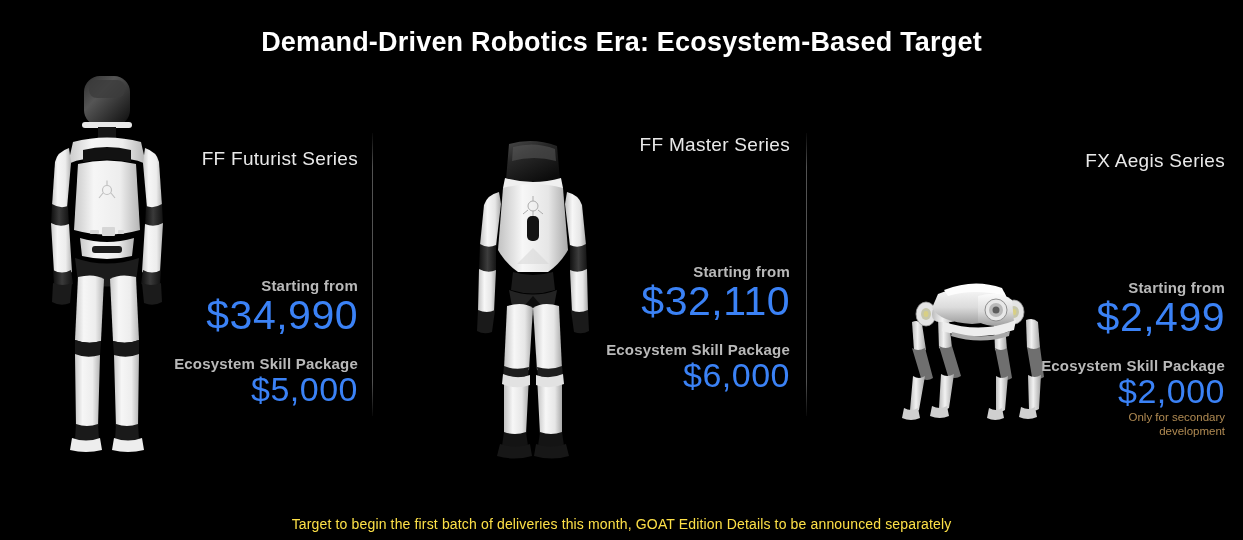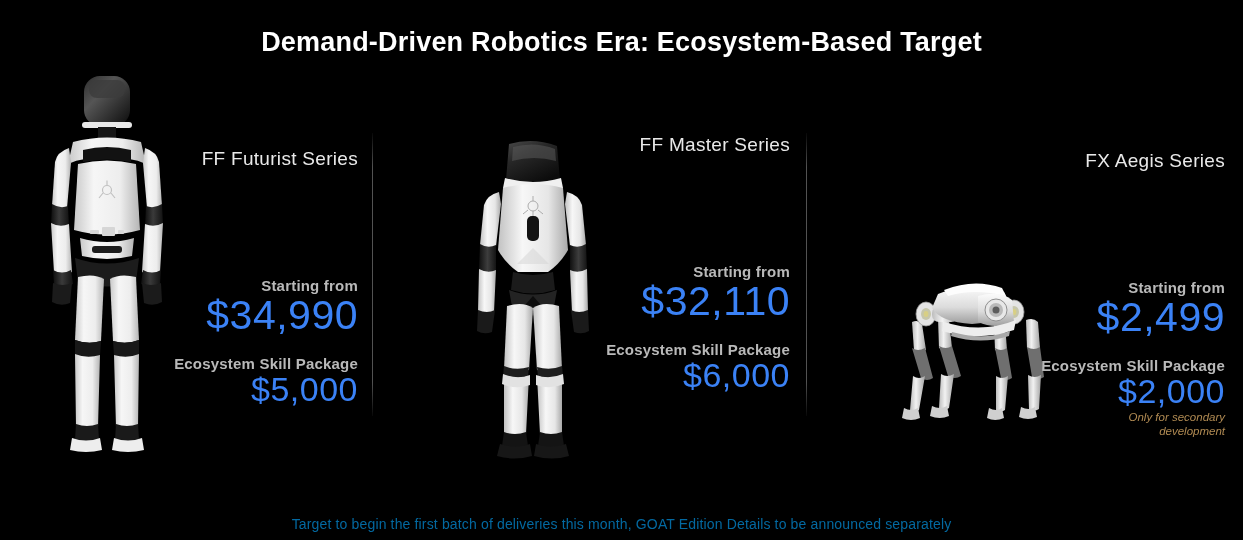--- a/index.html
+++ b/index.html
@@ -68,31 +68,30 @@
     white-space: nowrap;
   }
   .price.small {
     font-size: 34px;
   }
   .note {
     color: #b08a52;
     font-size: 11.5px;
     line-height: 1.25;
     font-weight: 400;
-    font-style: italic;
   }
   .gap-a { height: 107px; }
   .gap-b { height: 18px; }
 
   
   .footer {
     position: absolute;
     left: 0; bottom: 8px; width: 1243px;
     text-align: center;
-    color: #0369a1;
+    color: #fde047;
     font-size: 14px;
     letter-spacing: 0.15px;
     white-space: nowrap;
   }
 
   
   .robot-wrap { position: absolute; }
   #robot1 { left: 12px; top: 72px; width: 190px; height: 415px; }
   #robot2 { left: 447px; top: 138px; width: 172px; height: 345px; }
   #robot3 { left: 882px; top: 272px; width: 178px; height: 165px; }

